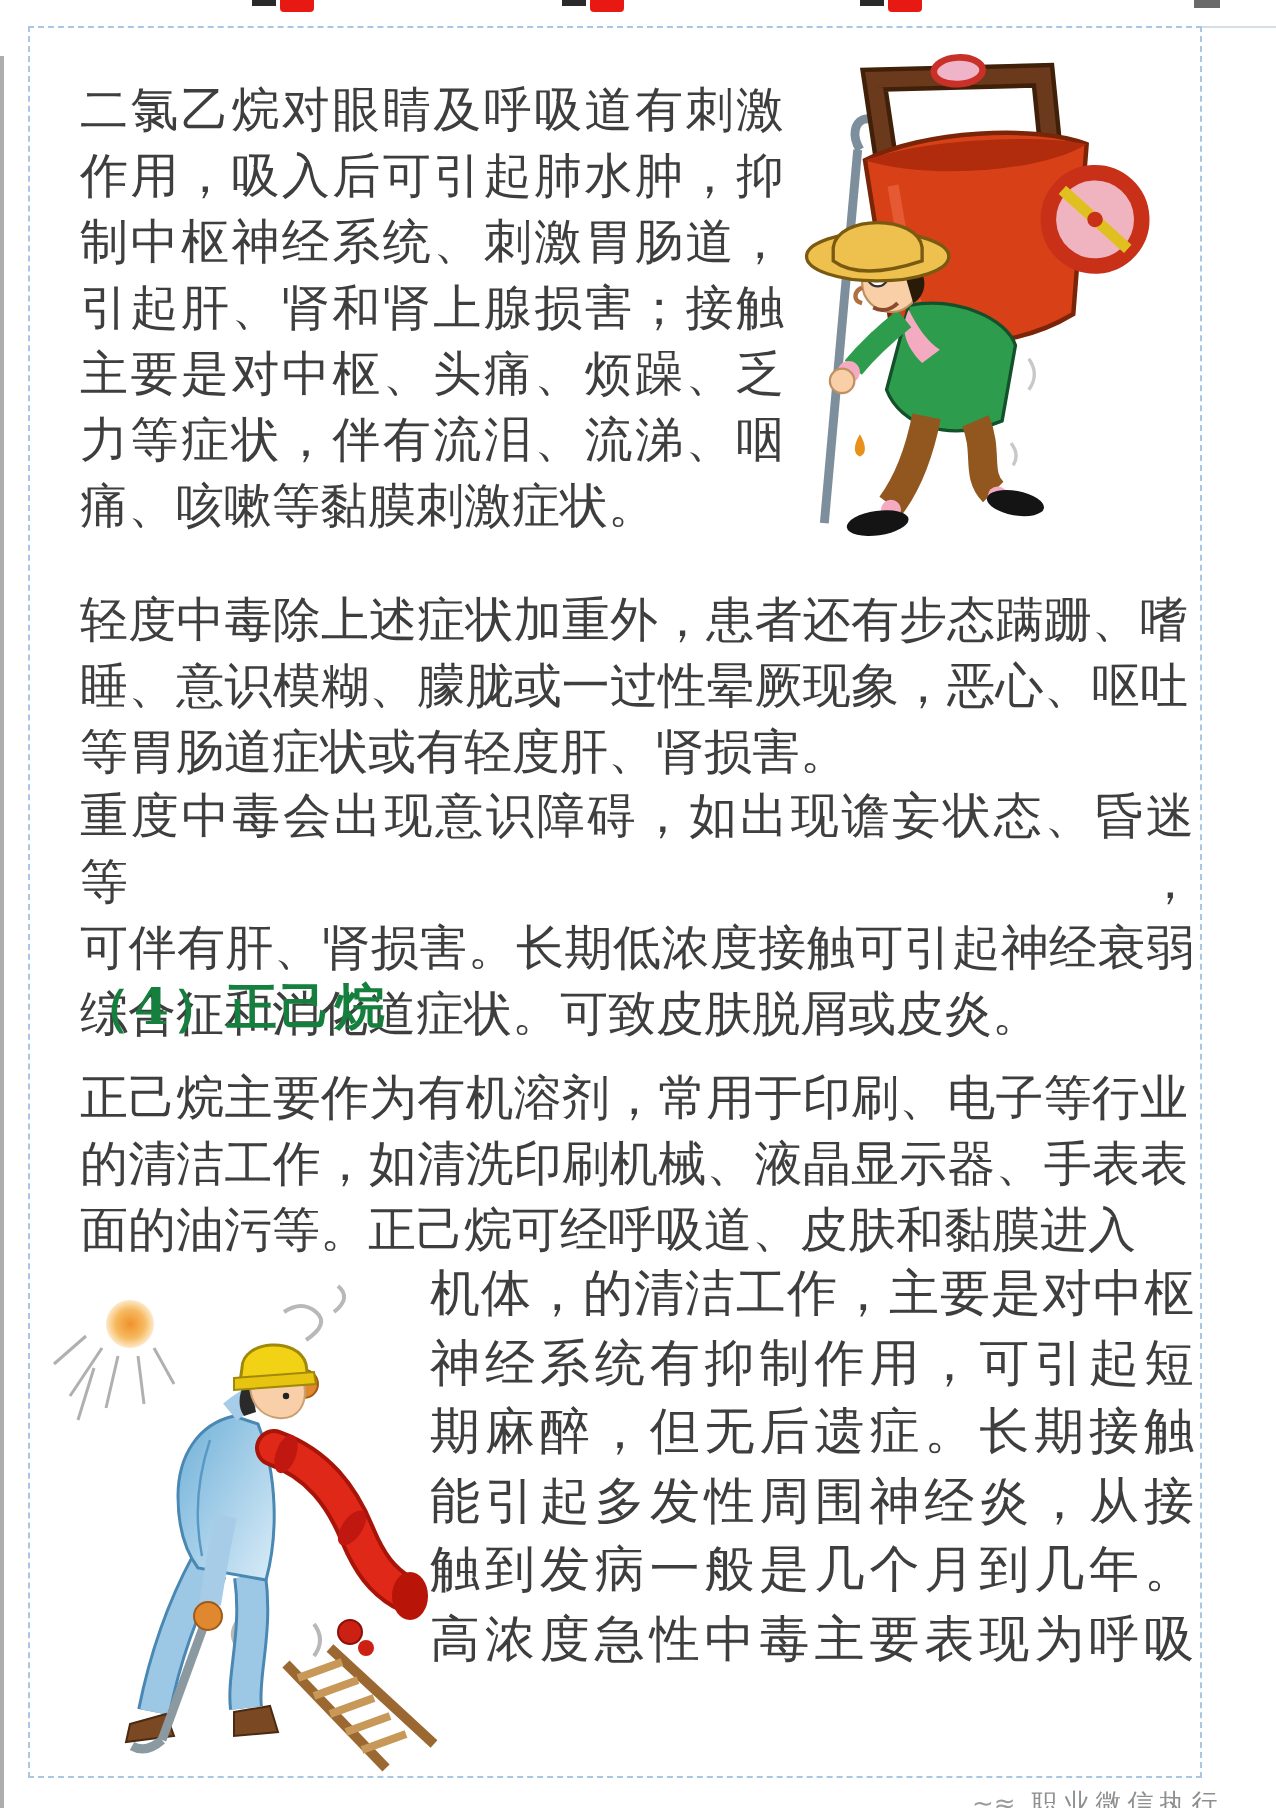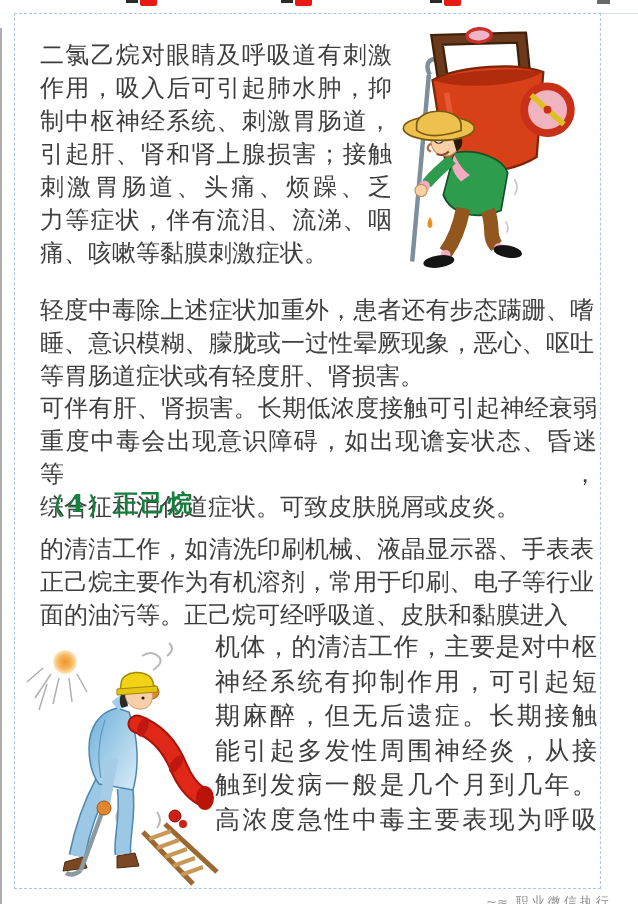--- a/index.html
+++ b/index.html
@@ -64,21 +64,21 @@
   <div class="left-edge-line"></div>
   <div class="top-ext-line"></div>
 
   <div class="content-box">
 
     <div class="para p1">
       <div class="jln">二氯乙烷对眼睛及呼吸道有刺激</div>
       <div class="jln">作用，吸入后可引起肺水肿，抑</div>
       <div class="jln">制中枢神经系统、刺激胃肠道，</div>
       <div class="jln">引起肝、肾和肾上腺损害；接触</div>
-      <div class="jln">刺激胃肠道、头痛、烦躁、乏</div>
+      <div class="jln">主要是对中枢、头痛、烦躁、乏</div>
       <div class="jln">力等症状，伴有流泪、流涕、咽</div>
       <div class="ln">痛、咳嗽等黏膜刺激症状。</div>
     </div>
 
     <svg class="illus1" viewBox="0 0 160 225">
 
       <g stroke="#c8c8c8" stroke-width="1.5" fill="none">
         <path d="M106 138 q5 7 0 14"></path>
         <path d="M36 126 q-5 6 -1 12"></path>
         <path d="M98 176 q4 5 1 10"></path>
@@ -125,30 +125,30 @@
       </g>
     </svg>
 
     <div class="para p2">
       <div class="jln">轻度中毒除上述症状加重外，患者还有步态蹒跚、嗜</div>
       <div class="jln">睡、意识模糊、朦胧或一过性晕厥现象，恶心、呕吐</div>
       <div class="ln">等胃肠道症状或有轻度肝、肾损害。</div>
     </div>
 
     <div class="para p3">
+      <div class="jln">重度中毒会出现意识障碍，如出现谵妄状态、昏迷等，</div>
       <div class="jln">可伴有肝、肾损害。长期低浓度接触可引起神经衰弱</div>
-      <div class="jln">重度中毒会出现意识障碍，如出现谵妄状态、昏迷等，</div>
       <div class="ln">综合征和消化道症状。可致皮肤脱屑或皮炎。</div>
     </div>
 
     <div class="para heading">（4）正己烷</div>
 
     <div class="para p4full">
+      <div class="jln">正己烷主要作为有机溶剂，常用于印刷、电子等行业</div>
       <div class="jln">的清洁工作，如清洗印刷机械、液晶显示器、手表表</div>
-      <div class="jln">正己烷主要作为有机溶剂，常用于印刷、电子等行业</div>
       <div class="ln">面的油污等。正己烷可经呼吸道、皮肤和黏膜进入</div>
     </div>
 
     <svg class="illus2" viewBox="0 0 195 245">
       <defs>
         <radialGradient id="sunGrad">
           <stop offset="0%" stop-color="#f0912c"></stop>
           <stop offset="60%" stop-color="#f6b95e"></stop>
           <stop offset="100%" stop-color="#fdeacb"></stop>
         </radialGradient>

